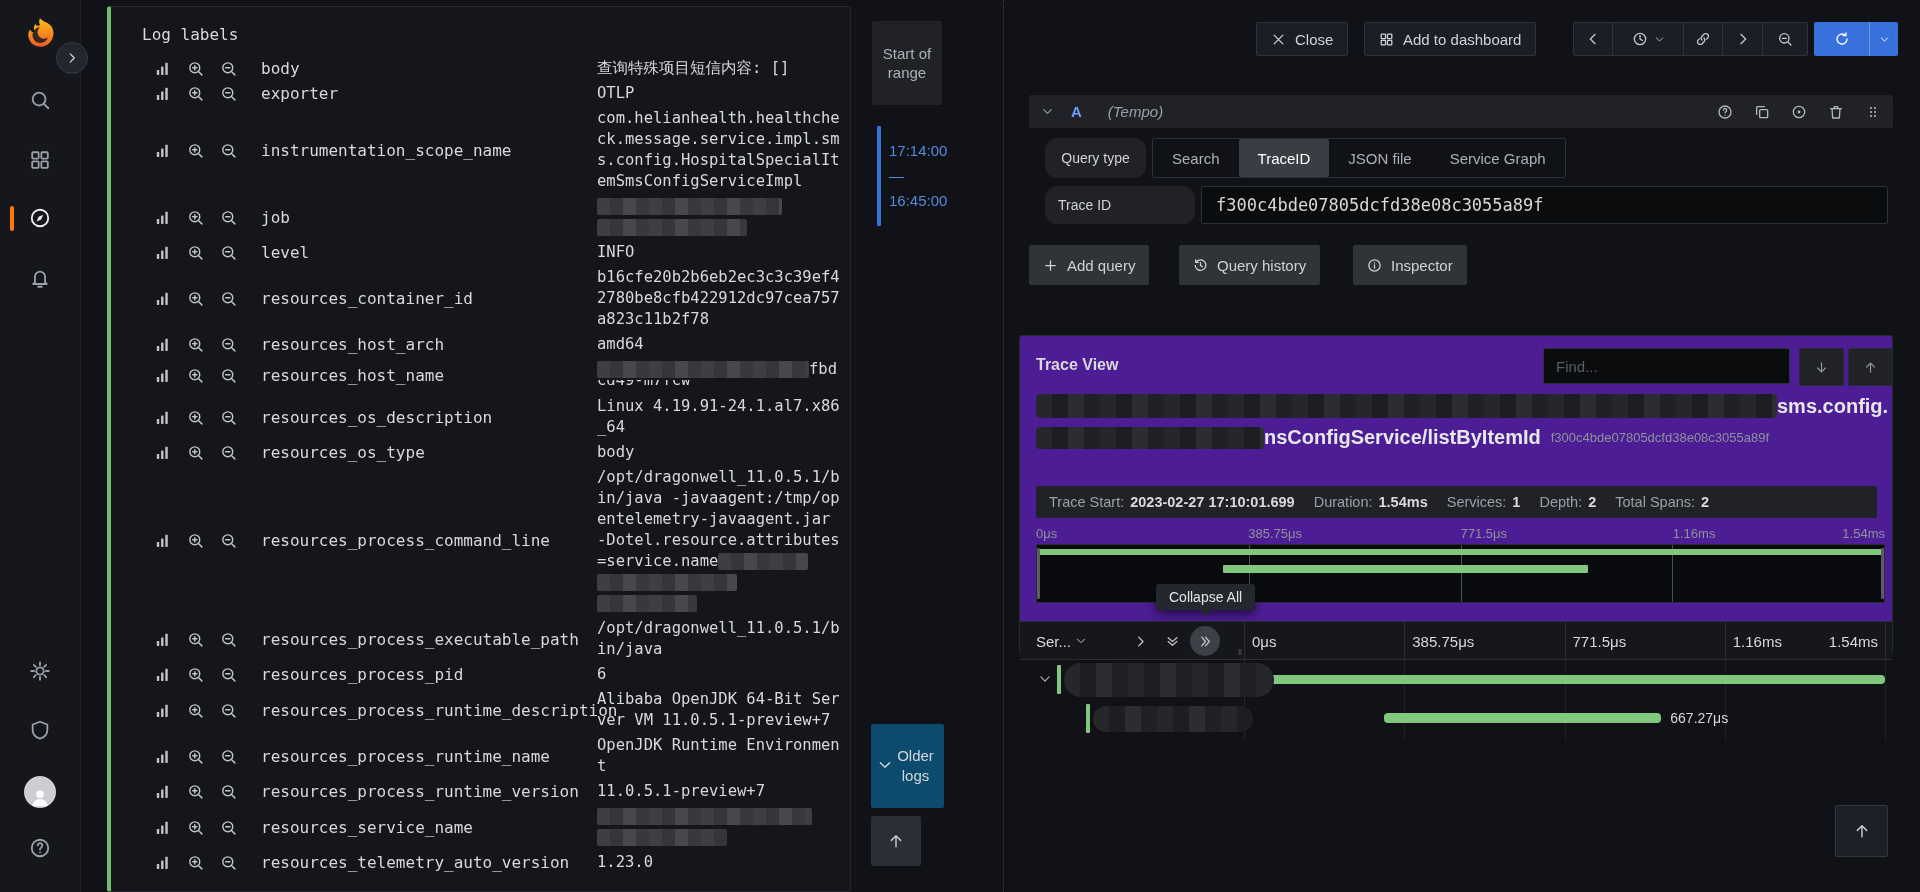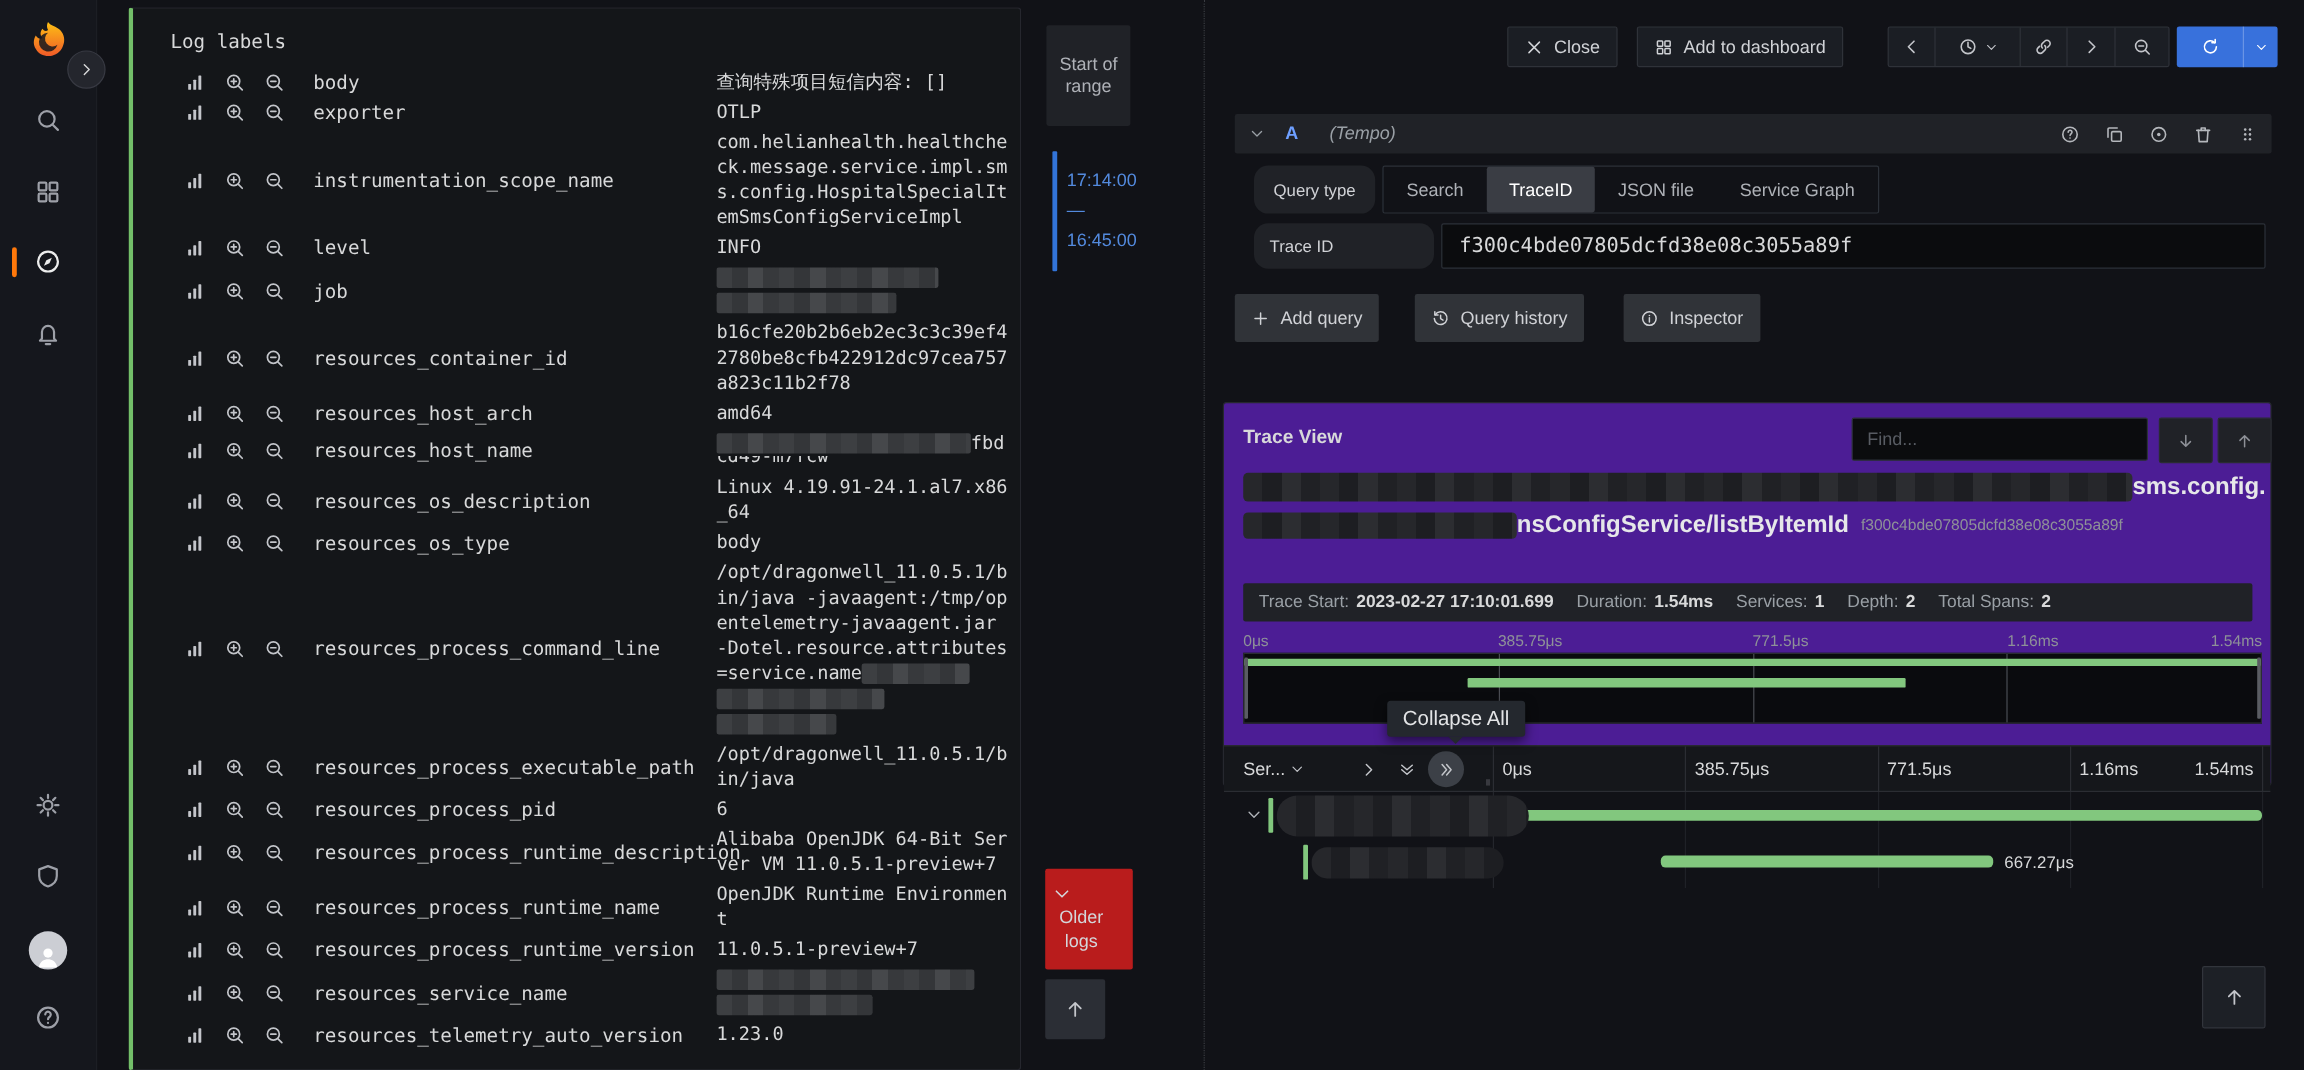--- a/index.html
+++ b/index.html
@@ -39,23 +39,23 @@
      background:repeating-linear-gradient(90deg,#3d3f42 0 13px,#343639 13px 26px,#46484b 26px 39px,#37393c 39px 52px)}
   .blur-dark{display:inline-block;vertical-align:middle;border-radius:4px;
      background:repeating-linear-gradient(90deg,#26272b 0 16px,#1d1e22 16px 32px,#2c2d31 32px 48px,#202125 48px 64px)}
 
   
   .range-box{left:872px;top:21px;width:70px;height:84px;background:#202227;border-radius:2px;
      color:#aeb1b7;font-weight:500;display:flex;align-items:center;justify-content:center;text-align:center;
      line-height:19px;cursor:pointer}
   .range-bar{left:877px;top:126px;width:4px;height:100px;background:#3274d9;border-radius:1px}
   .range-times{left:889px;top:138px;color:#538ade;line-height:25px;font-size:15px}
-  .older-logs{left:871px;top:724px;width:73px;height:84px;background:#b91c1c;border-radius:2px;border:0;
-     color:#d4d6da;font-weight:500;font-size:15px;line-height:20px;display:flex;flex-direction:column;
-     justify-content:center;cursor:pointer;font-family:inherit}
+  .older-logs{left:871px;top:724px;width:73px;height:84px;background:#0c4a6e;border-radius:2px;border:0;
+     color:#d4d6da;font-weight:500;font-size:15px;line-height:20px;display:flex;flex-direction:row;
+     align-items:center;justify-content:center;cursor:pointer;font-family:inherit}
   .older-logs .i{width:16px;height:16px;margin-bottom:2px;color:#d4d6da}
   .mid-up{left:871px;top:816px;width:50px;height:50px;background:#2b2e35;border-radius:2px;border:0;
      display:flex;align-items:center;justify-content:center;cursor:pointer}
   .mid-up .i,.scroll-top .i{width:18px;height:18px;color:#c3c5ca}
   .splitline{left:1003px;top:0;height:892px;border-left:1px dotted #3a3c42}
 
   
   .btn{height:34px;display:inline-flex;align-items:center;gap:9px;background:#1b1e24;border:1px solid #2f3239;
      border-radius:2px;color:#d0d2d6;font-size:15px;font-weight:500;padding:0 14px;cursor:pointer;
      font-family:inherit;box-sizing:border-box}
@@ -110,21 +110,21 @@
   .tv-summary{left:16px;top:150px;width:841px;height:32px;background:#202227;border-radius:2px;
      display:flex;align-items:center;padding:0 13px;gap:19px;box-sizing:border-box;font-size:14.5px}
   .tv-summary .lab{color:#9aa0a6}
   .tv-summary .val{color:#d8d9da;font-weight:700;margin-left:6px}
   .tv-ruler{left:16px;top:190px;width:849px;height:17px;font-size:13px;color:#8e9198}
   .tick{position:absolute;top:0}
   .minimap{left:16px;top:208px;width:849px;height:59px;background:#0a0b0e;border:1px solid #2b2d33;box-sizing:border-box}
   .mm-grid{position:absolute;top:0;bottom:0;width:1px;background:#4a4d53}
   .mm-bar{position:absolute;background:#82c77e;border-radius:1px}
   .mm-handle{position:absolute;top:3px;bottom:3px;width:3px;background:#5a5d63;border-radius:1px;cursor:ew-resize}
-  .tooltip{left:136px;top:248px;background:#24282e;border-radius:3px;padding:5px 13px;font-size:17px;
+  .tooltip{left:136px;top:248px;background:#24282e;border-radius:3px;padding:5px 13px;font-size:14px;
      font-weight:500;color:#e3e4e6;box-shadow:0 4px 10px rgba(0,0,0,.55);z-index:6}
   .tooltip:after{content:"";position:absolute;left:50%;bottom:-6px;margin-left:-6px;
      border:6px solid transparent;border-bottom:0;border-top-color:#24282e}
   .grid-header{left:0;top:285px;width:872px;height:39px;background:#15171b;border-top:1px solid #2b2d33;
      border-bottom:1px solid #2b2d33;box-sizing:border-box}
   .gh-name{position:absolute;left:16px;top:0;height:38px;display:flex;align-items:center;gap:4px;
      font-size:15px;color:#d8d9da;font-weight:500}
   .gh-name .caret{width:12px;height:12px;color:#c3c5ca;cursor:pointer}
   .gh-ic{position:absolute;top:7px;width:24px;height:24px;color:#c3c5ca;display:flex;align-items:center;
      justify-content:center;cursor:pointer}
@@ -319,49 +319,49 @@
             <circle cx="11" cy="11" r="7"></circle>
             <path d="M8 11h6M11 8v6M16.5 16.5L21 21"></path>
           </svg>
         </span>
         <span class="act i">
           <svg viewBox="0 0 24 24" fill="none" stroke="currentColor" stroke-width="2" stroke-linecap="round" stroke-linejoin="round">
             <circle cx="11" cy="11" r="7"></circle>
             <path d="M8 11h6M16.5 16.5L21 21"></path>
           </svg>
         </span>
-        <span class="llabel">level</span>
-        <div class="lvalue">
-          <div class="vline"><span class="vin"><span>INFO</span></span></div>
-        </div>
-      </div>
-      <div class="lrow">
-        <span class="act i">
-          <svg viewBox="0 0 24 24" fill="currentColor">
-            <rect x="4" y="14" width="3.4" height="7" rx="0.8"></rect>
-            <rect x="10" y="9" width="3.4" height="12" rx="0.8"></rect>
-            <rect x="16" y="4" width="3.4" height="17" rx="0.8"></rect>
-          </svg>
-        </span>
-        <span class="act i">
-          <svg viewBox="0 0 24 24" fill="none" stroke="currentColor" stroke-width="2" stroke-linecap="round" stroke-linejoin="round">
-            <circle cx="11" cy="11" r="7"></circle>
-            <path d="M8 11h6M11 8v6M16.5 16.5L21 21"></path>
-          </svg>
-        </span>
-        <span class="act i">
-          <svg viewBox="0 0 24 24" fill="none" stroke="currentColor" stroke-width="2" stroke-linecap="round" stroke-linejoin="round">
-            <circle cx="11" cy="11" r="7"></circle>
-            <path d="M8 11h6M16.5 16.5L21 21"></path>
-          </svg>
-        </span>
         <span class="llabel">job</span>
         <div class="lvalue">
           <div class="vline"><span class="vin"><span class="blur" style="width:185px"></span></span></div>
           <div class="vline"><span class="vin"><span class="blur" style="width:150px"></span></span></div>
+        </div>
+      </div>
+      <div class="lrow">
+        <span class="act i">
+          <svg viewBox="0 0 24 24" fill="currentColor">
+            <rect x="4" y="14" width="3.4" height="7" rx="0.8"></rect>
+            <rect x="10" y="9" width="3.4" height="12" rx="0.8"></rect>
+            <rect x="16" y="4" width="3.4" height="17" rx="0.8"></rect>
+          </svg>
+        </span>
+        <span class="act i">
+          <svg viewBox="0 0 24 24" fill="none" stroke="currentColor" stroke-width="2" stroke-linecap="round" stroke-linejoin="round">
+            <circle cx="11" cy="11" r="7"></circle>
+            <path d="M8 11h6M11 8v6M16.5 16.5L21 21"></path>
+          </svg>
+        </span>
+        <span class="act i">
+          <svg viewBox="0 0 24 24" fill="none" stroke="currentColor" stroke-width="2" stroke-linecap="round" stroke-linejoin="round">
+            <circle cx="11" cy="11" r="7"></circle>
+            <path d="M8 11h6M16.5 16.5L21 21"></path>
+          </svg>
+        </span>
+        <span class="llabel">level</span>
+        <div class="lvalue">
+          <div class="vline"><span class="vin"><span>INFO</span></span></div>
         </div>
       </div>
       <div class="lrow">
         <span class="act i">
           <svg viewBox="0 0 24 24" fill="currentColor">
             <rect x="4" y="14" width="3.4" height="7" rx="0.8"></rect>
             <rect x="10" y="9" width="3.4" height="12" rx="0.8"></rect>
             <rect x="16" y="4" width="3.4" height="17" rx="0.8"></rect>
           </svg>
         </span>

